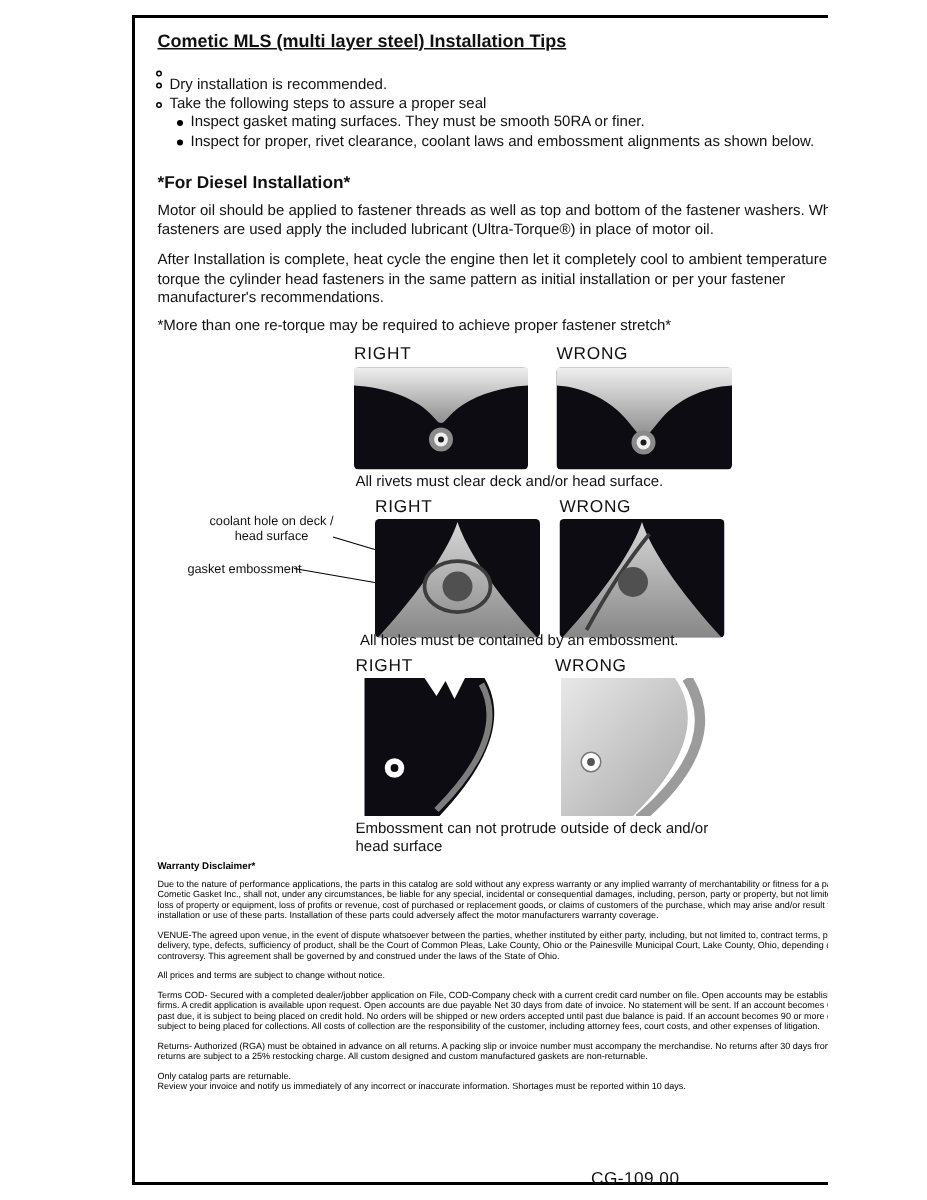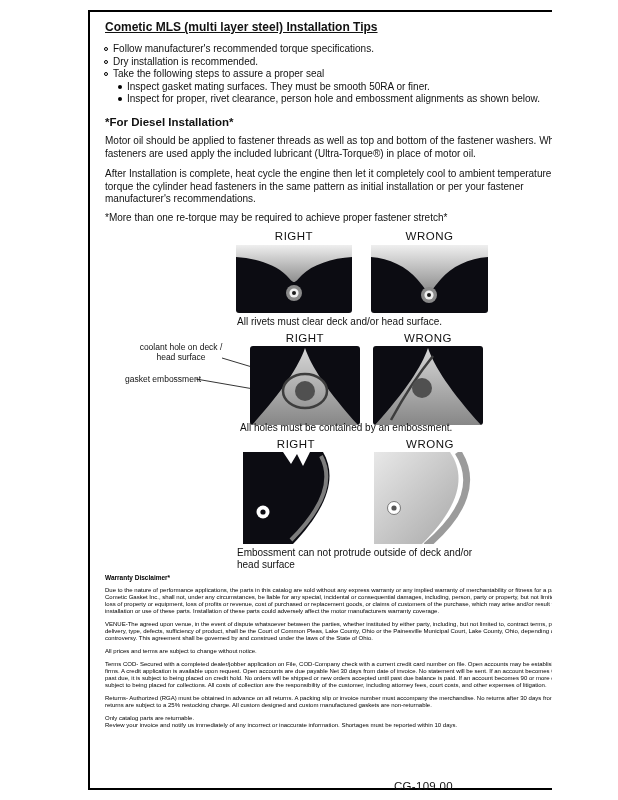--- a/index.html
+++ b/index.html
@@ -17,21 +17,21 @@
   .mk { flex:0 0 auto; width:4px; height:4px; border-radius:50%; margin:4px 5px 0 0; }
   .mk.open { border:1px solid #000; }
   .mk.fill { background:#000; }
 
   .h-diesel { left:105px; top:116px; font-size:11.5px; font-weight:bold; }
   .para { font-size:10px; line-height:12.5px; }
   .p1 { left:105px; top:135px; width:496px; }
   .p2 { left:105px; top:168px; width:478px; }
   .note { left:105px; top:212px; font-size:10px; }
 
-  .dlabel { font-size:11.5px; text-align:center; letter-spacing:0.5px; }
+  .dlabel { font-size:11.5px; text-align:left; letter-spacing:0.5px; }
   .caption { font-size:10px; line-height:12px; }
   .ann { font-size:8.5px; line-height:10px;text-align:center; }
 
   .warranty { left:105px; top:574px; width:498px; font-size:6px; line-height:7px; color:#000; }
   .warranty .wh { font-size:6.5px; font-weight:bold; margin-bottom:6px; }
   .warranty p { margin-bottom:6px; }
   .warranty p.tight { margin-bottom:0; }
 
   .footer { left:394px; top:756px; font-size:11.5px; letter-spacing:0.3px;margin-top:24px; }
   svg { display:block; }
@@ -58,37 +58,36 @@
     </defs>
   </svg>
 
   <div class="abs frame"></div>
 
   <div class="abs title">Cometic MLS (multi layer steel) Installation Tips</div>
 
   <div class="abs bullets">
     <div class="b-row">
       <span class="mk open"></span>
-      <span>Follow manufacturer's recommended torque specifications.</span>
     </div>
     <div class="b-row">
       <span class="mk open"></span>
       <span>Dry installation is recommended.</span>
     </div>
     <div class="b-row">
       <span class="mk open"></span>
       <span>Take the following steps to assure a proper seal</span>
     </div>
     <div class="b-row sub">
       <span class="mk fill"></span>
       <span>Inspect gasket mating surfaces.  They must be smooth 50RA or finer.</span>
     </div>
     <div class="b-row sub">
       <span class="mk fill"></span>
-      <span>Inspect for proper, rivet clearance, person hole and embossment alignments as shown below.</span>
+      <span>Inspect for proper, rivet clearance, coolant laws and embossment alignments as shown below.</span>
     </div>
   </div>
 
   <div class="abs h-diesel">*For Diesel Installation*</div>
   <div class="abs para p2">After Installation is complete, heat cycle the engine then let it completely cool to ambient temperature. Re-torque the cylinder head fasteners in the same pattern as initial installation or per your fastener manufacturer's recommendations.</div>
   <div class="abs para p1">Motor oil should be applied to fastener threads as well as top and bottom of the fastener washers. When ARP fasteners are used apply the included lubricant (Ultra-Torque®) in place of motor oil.</div>
   <div class="abs note">*More than one re-torque may be required to achieve proper fastener stretch*</div>
 
   <div class="abs dlabel" style="left:236px; top:230px; width:116px;">RIGHT</div>
   <div class="abs dlabel" style="left:371px; top:230px; width:117px;">WRONG</div>

